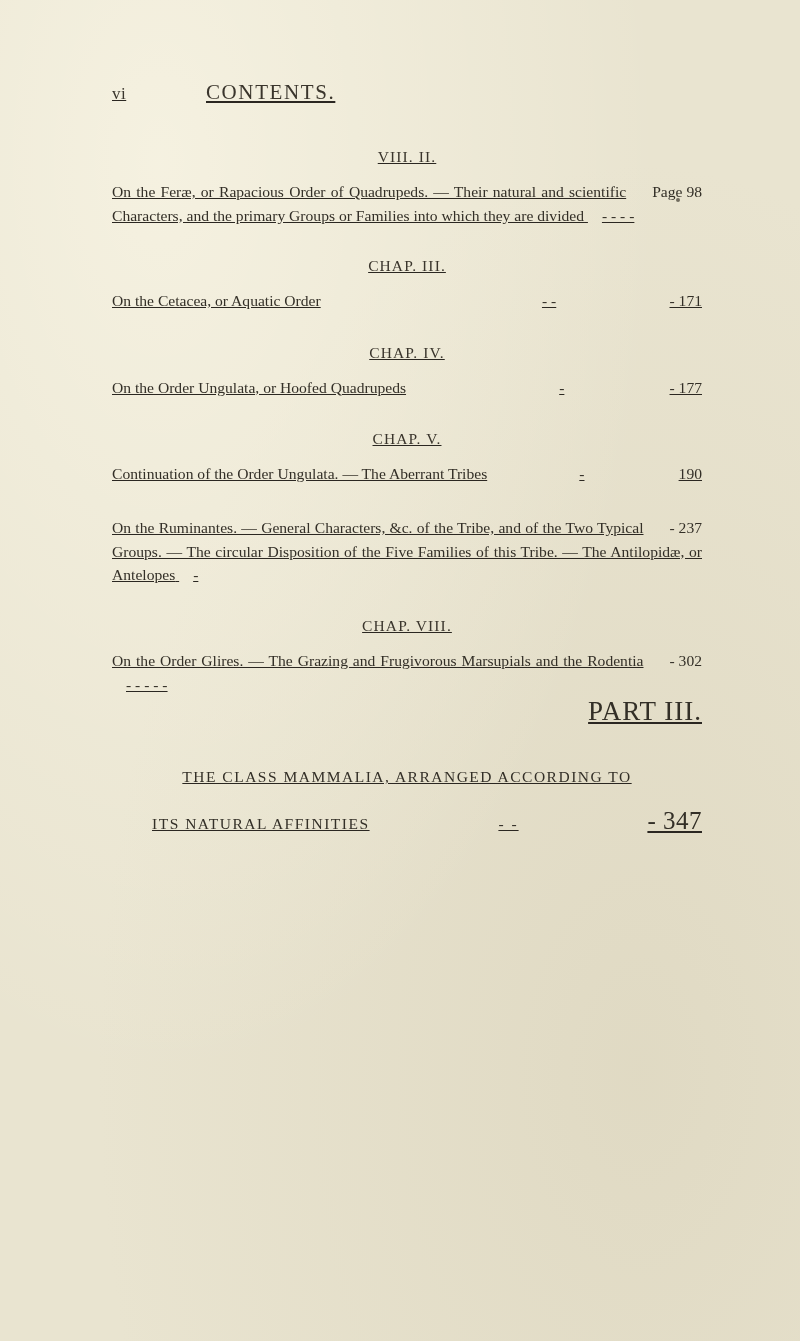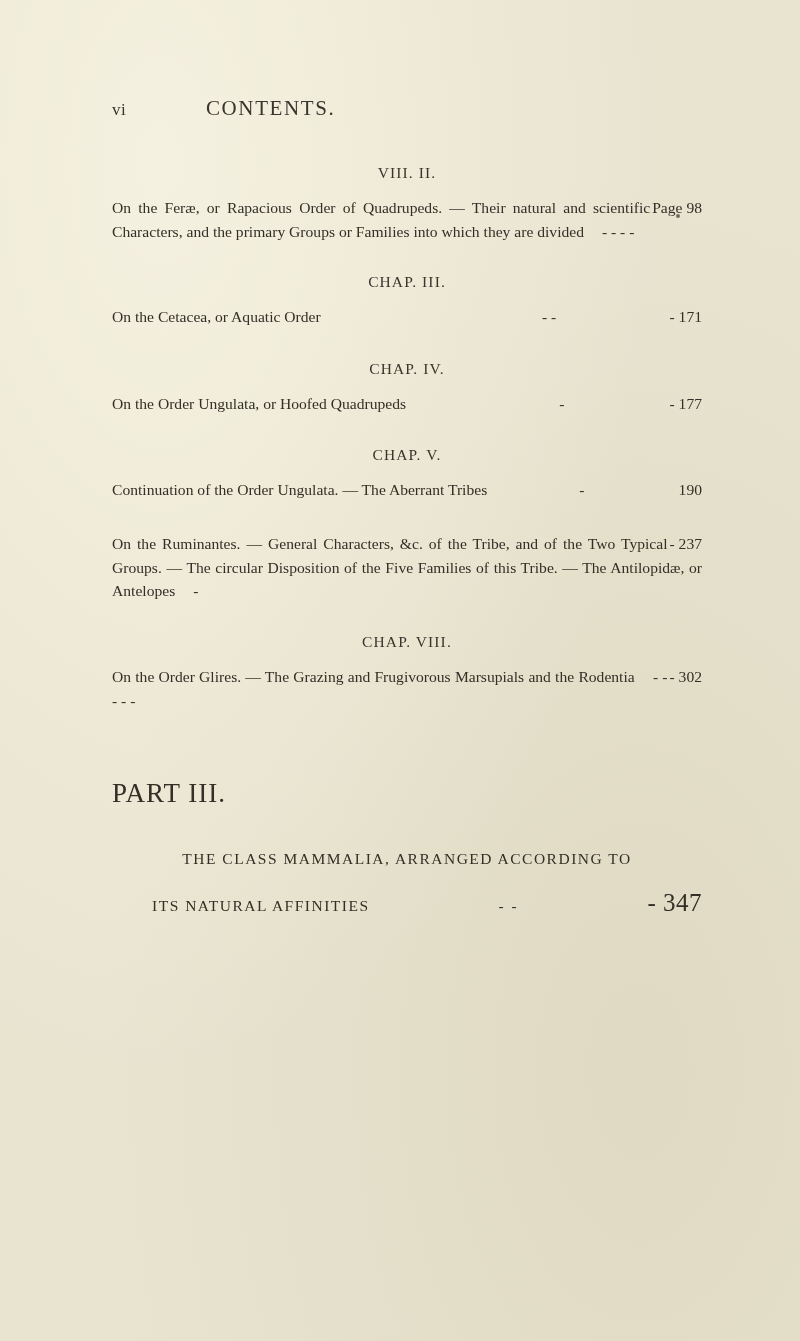--- a/index.html
+++ b/index.html
@@ -19,22 +19,23 @@
     width: 800px;
     height: 1341px;
     background:
       radial-gradient(ellipse at 20% 12%, rgba(255,252,238,0.55) 0%, rgba(255,252,238,0) 55%),
       radial-gradient(ellipse at 80% 80%, rgba(210,202,176,0.40) 0%, rgba(210,202,176,0) 60%),
       #e9e4d0;
   }
   .content {
     position: absolute;
     left: 112px;
-    top: 96px;
+    top: 80px;
     width: 590px;
+    text-decoration: underline;
   }
 
   
   .runhead {
     display: flex;
     align-items: baseline;
     height: 26px;
   }
   .folio {
     font-size: 17px;
@@ -62,21 +63,21 @@
   }
   .entry {
     font-size: 15.6px;
     line-height: 1.52;
     color: #332f27;
     text-align: justify;
     position: relative;
   }
   .entry .pg {
     float: right;
-    margin-left: 2px;
+    margin-left: 26px;
   }
   .entry-row {
     display: flex;
     justify-content: space-between;
     align-items: baseline;
     font-size: 15.6px;
     line-height: 1.55;
     color: #332f27;
   }
   .entry-row .label {
@@ -98,24 +99,23 @@
     top: 18px;
     width: 4px;
     height: 4px;
     background: #4a443a;
     border-radius: 50%;
     opacity: 0.75;
   }
 
   
   .part-title {
-    text-align: left;
+    text-align: right;
     font-size: 27px;
     letter-spacing: 1px;
-    margin-top: 66px;
     color: #332f27;
   }
   .part-body {
     margin-top: 34px;
     text-align: center;
     font-size: 15.5px;
     letter-spacing: 1.5px;
     color: #332f27;
     line-height: 2.0;
   }

